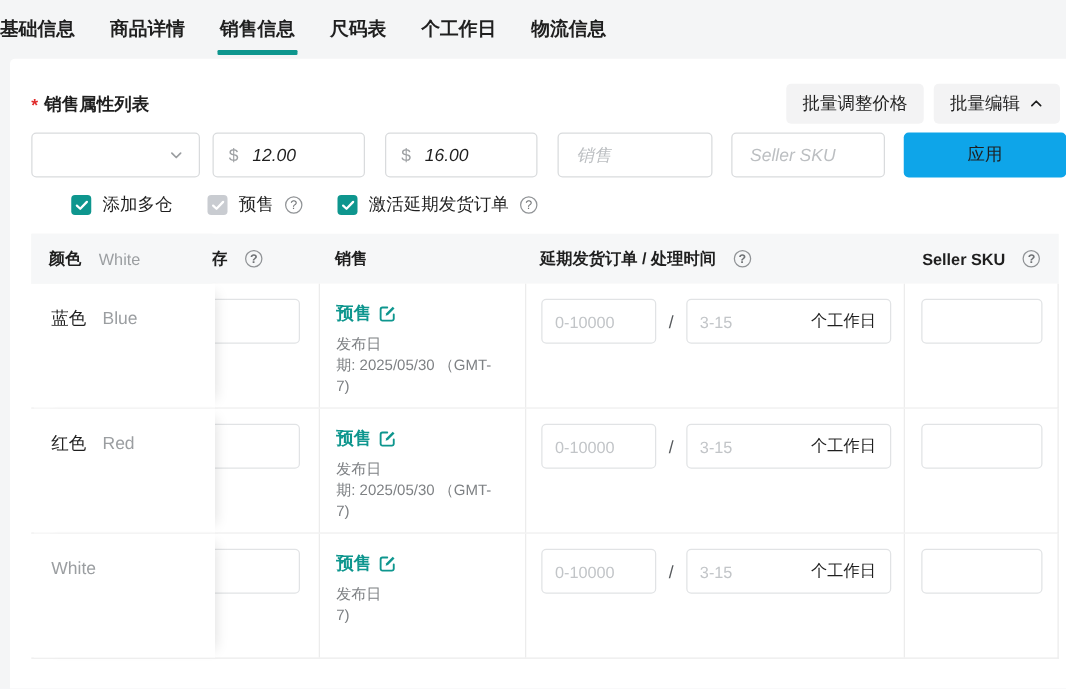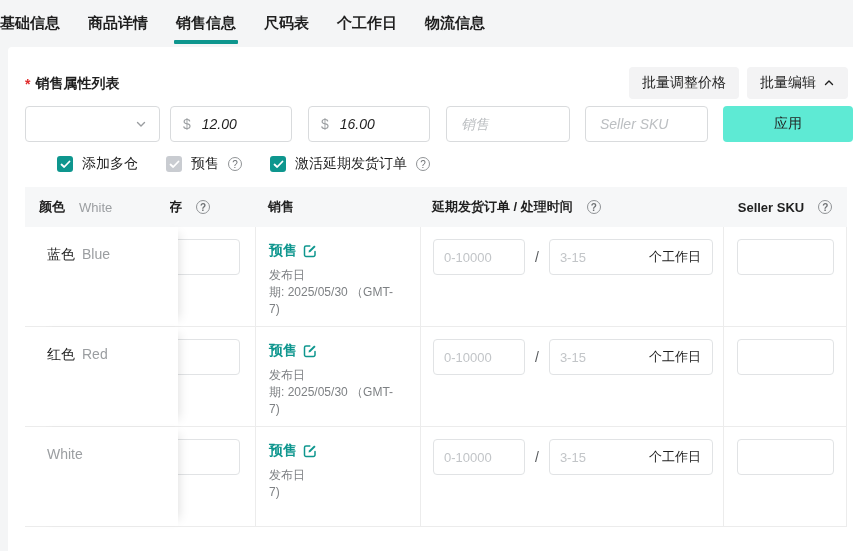--- a/index.html
+++ b/index.html
@@ -23,21 +23,21 @@
   
   .bx{position:absolute;top:59px;height:36px;border:1px solid #d9dbdd;border-radius:4px;background:#fff;box-sizing:border-box;display:flex;align-items:center;padding:0 12px;}
   .bx input{border:none;outline:none;width:100%;font-size:14px;color:#1f1f1f;font-family:inherit;background:transparent;font-style:italic;}
   .bx input::placeholder{color:#bcbfc2;}
   .prefix{color:#9da0a3;font-size:14px;margin-right:9px;}
   .selectbox{left:17px;width:135px;justify-content:space-between;cursor:pointer;}
   .price1{left:162px;width:122px;}
   .price2{left:300px;width:122px;}
   .salesbox{left:438px;width:124px;}
   .skubox{left:577px;width:123px;}
-  .applybtn{position:absolute;left:715px;top:59px;width:130px;height:36px;background:#5eead4;border:none;border-radius:4px;font-size:14px;font-weight:500;color:#1f1f1f;cursor:pointer;font-family:inherit;}
+  .applybtn{position:absolute;left:715px;top:59px;width:130px;height:36px;background:#0ea5e9;border:none;border-radius:4px;font-size:14px;font-weight:500;color:#1f1f1f;cursor:pointer;font-family:inherit;}
 
   
   .optrow{position:absolute;left:17px;top:106px;height:22px;display:flex;align-items:center;gap:28px;padding-left:32px;}
   .opt{display:flex;align-items:center;gap:9px;font-size:14px;color:#1f1f1f;}
   .cb{width:16px;height:16px;border-radius:3px;background:#0e968e;display:flex;align-items:center;justify-content:center;flex:none;cursor:pointer;}
   .cb.disabled{background:#c9ccd1;cursor:default;}
   .help{width:14px;height:14px;border:1px solid #909396;border-radius:50%;font-size:10px;line-height:14px;text-align:center;color:#6f7275;flex:none;box-sizing:border-box;cursor:pointer;}
 
   
   .tbl{position:absolute;left:17px;top:140px;width:828px;height:341px;}
@@ -47,21 +47,21 @@
   .th-stock{left:145px;width:85px;}
   .th-stock .shift{margin-left:-14px;}
   .th-sales{left:230px;width:165px;padding-left:13px;}
   .th-delay{left:395px;width:303px;padding-left:12px;}
   .th-sku{left:698px;width:124px;justify-content:center;}
   .subhdr{color:#9b9ea1;font-weight:400;}
 
   .trow{position:absolute;left:0;width:822px;height:100px;background:#fff;border-bottom:1px solid #ececec;border-right:1px solid #ececec;box-sizing:border-box;}
   .r0{top:40px;} .r1{top:140px;} .r2{top:240px;}
   .td{position:absolute;top:0;height:100%;box-sizing:border-box;}
-  .td-color{left:8px;width:145px;background:#fff;z-index:2;box-shadow:8px 0 10px -7px rgba(0,0,0,.13);padding:19px 0 0 14px;display:flex;gap:7px;font-size:14px;color:#1f1f1f;}
+  .td-color{left:2px;width:145px;background:#fff;z-index:2;box-shadow:8px 0 10px -7px rgba(0,0,0,.13);padding:19px 0 0 14px;display:flex;gap:13px;font-size:14px;color:#1f1f1f;}
   .cname-en{color:#9b9ea1;}
   .td-stock{left:115px;top:12px;height:auto;}
   .input-sm{height:36px;border:1px solid #e1e3e5;border-radius:4px;background:#fff;box-sizing:border-box;display:flex;align-items:center;}
   .input-sm input{border:none;outline:none;background:transparent;font-size:13px;color:#1f1f1f;font-family:inherit;width:100%;padding:0 10px;}
   .input-sm input::placeholder{color:#c2c5c8;}
   .stock-input{width:100px;}
   .td-sales{left:230px;width:165px;border-left:1px solid #ececec;padding:15px 0 0 13px;}
   .presale{display:flex;align-items:center;gap:6px;color:#0e968e;font-size:14px;font-weight:700;cursor:pointer;}
   .pubdate{margin-top:7px;font-size:12px;color:#7e8184;line-height:17px;}
   .dline{display:block;}

